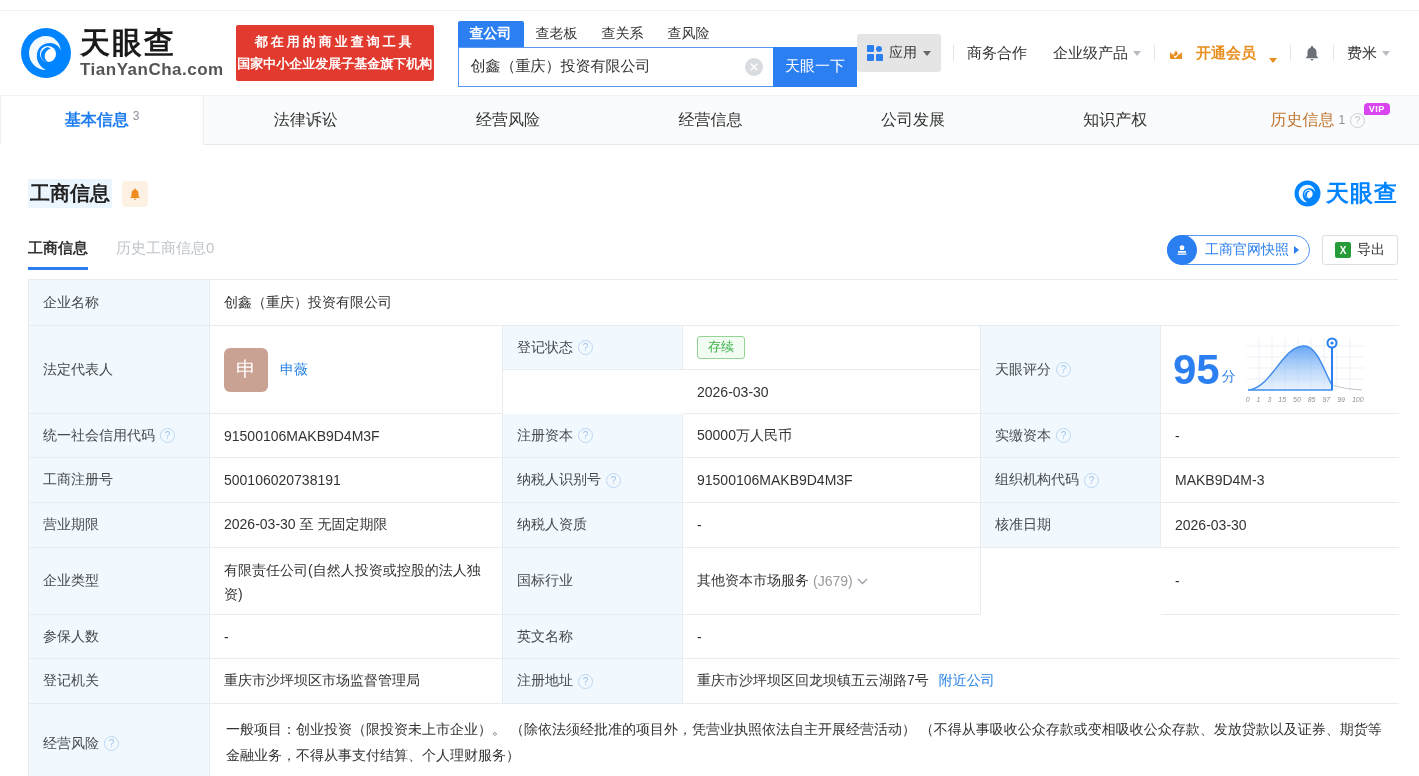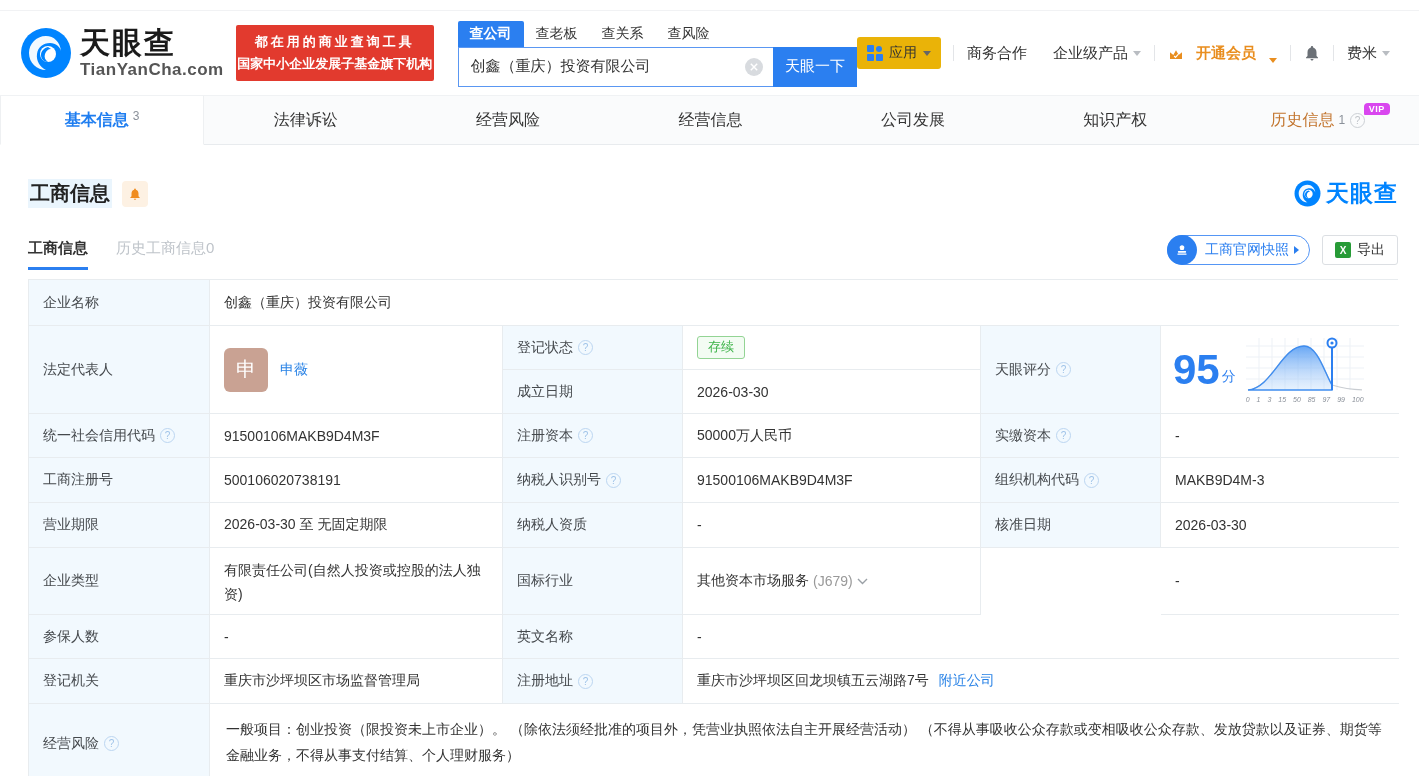--- a/index.html
+++ b/index.html
@@ -24,21 +24,21 @@
   .stab.active { background:#2b7ff0; color:#fff; border-radius:2px 2px 0 0; font-weight:bold; }
   .sbox { display:flex; height:40px; }
   .sinput-wrap { position:relative; flex:1; display:flex; }
   .sinput-wrap input { width:100%; border:1px solid #5a97f2; border-right:none; padding:0 36px 0 12px; font-size:15px; color:#333; outline:none; font-family:inherit; }
   .clear-ic { position:absolute; right:10px; top:11px; width:18px; height:18px; border-radius:50%; background:#d8dbdf;
     display:flex; align-items:center; justify-content:center; cursor:pointer; }
   .clear-ic svg { width:8px; height:8px; }
   .sbtn { width:84px; background:#2b7ff0; color:#fff; font-size:15px; border:none; cursor:pointer; font-family:inherit; }
 
   .top-right { margin-left:auto; display:flex; align-items:center; gap:0; white-space:nowrap; }
-  .apps-chip { background:#eab308; border-radius:3px; height:32px; display:flex; align-items:center; padding:0 10px; gap:6px; cursor:pointer; }
+  .apps-chip { background:#e5e5e5; border-radius:3px; height:38px; display:flex; align-items:center; padding:0 10px; gap:6px; cursor:pointer; }
   .grid-ic { width:16px; height:16px; position:relative; }
   .grid-ic i { position:absolute; background:#2b7ff0; }
   .grid-ic .a { left:0; top:0; width:7px; height:7px; border-radius:1px; }
   .grid-ic .b { left:0; bottom:0; width:7px; height:7px; border-radius:1px; }
   .grid-ic .c { right:0; bottom:0; width:7px; height:7px; border-radius:1px; }
   .grid-ic .d { right:1px; top:1px; width:6px; height:6px; border-radius:50%; }
   .caret { display:inline-block; width:0; height:0; border-left:4px solid transparent; border-right:4px solid transparent;
     border-top:5px solid #666; margin-left:5px; vertical-align:middle; }
   .caret.orange { border-top-color:#e98e1f; }
   .menu-item { padding:0 13px; font-size:15px; color:#333; cursor:pointer; display:flex; align-items:center; }
@@ -278,23 +278,20 @@
     <div class="cell val" style="grid-area:2/2/4/3">
       <span class="avatar">申</span>
       <span class="person-name">申薇</span>
     </div>
     <div class="cell lbl" style="grid-area:2/3/3/4">
       <span>登记状态</span>
       <span class="help-ic blue">?</span>
     </div>
     <div class="cell val" style="grid-area:2/4/3/5">
       <span class="badge-green">存续</span>
-    </div>
-    <div class="cell lbl" style="grid-area:3/3/4/4">
-      <span>成立日期</span>
     </div>
     <div class="cell val" style="grid-area:3/4/4/5">
       <span>2026-03-30</span>
     </div>
     <div class="cell lbl" style="grid-area:2/5/4/6">
       <span>天眼评分</span>
       <span class="help-ic blue">?</span>
     </div>
     <div class="cell val nr score-box" style="grid-area:2/6/4/7">
       <span style="display:flex">

